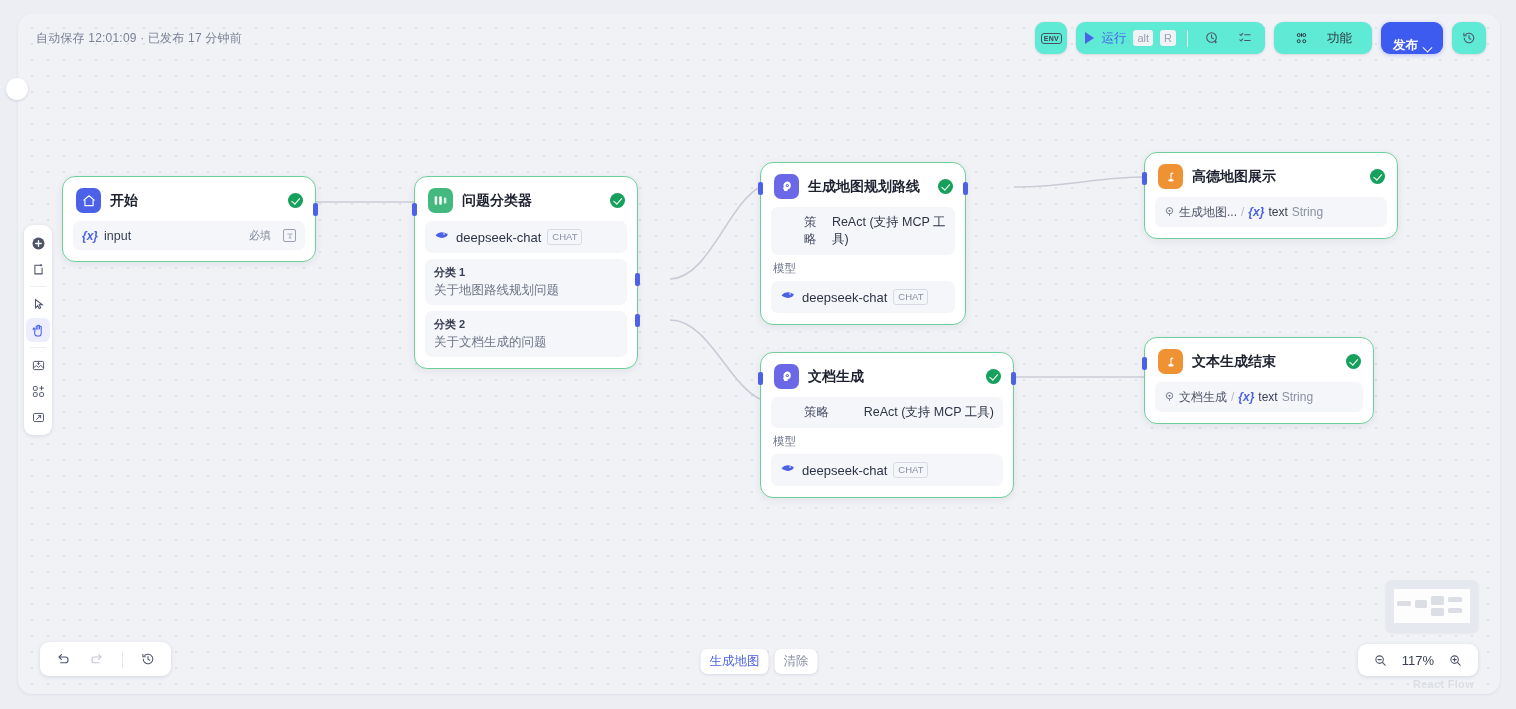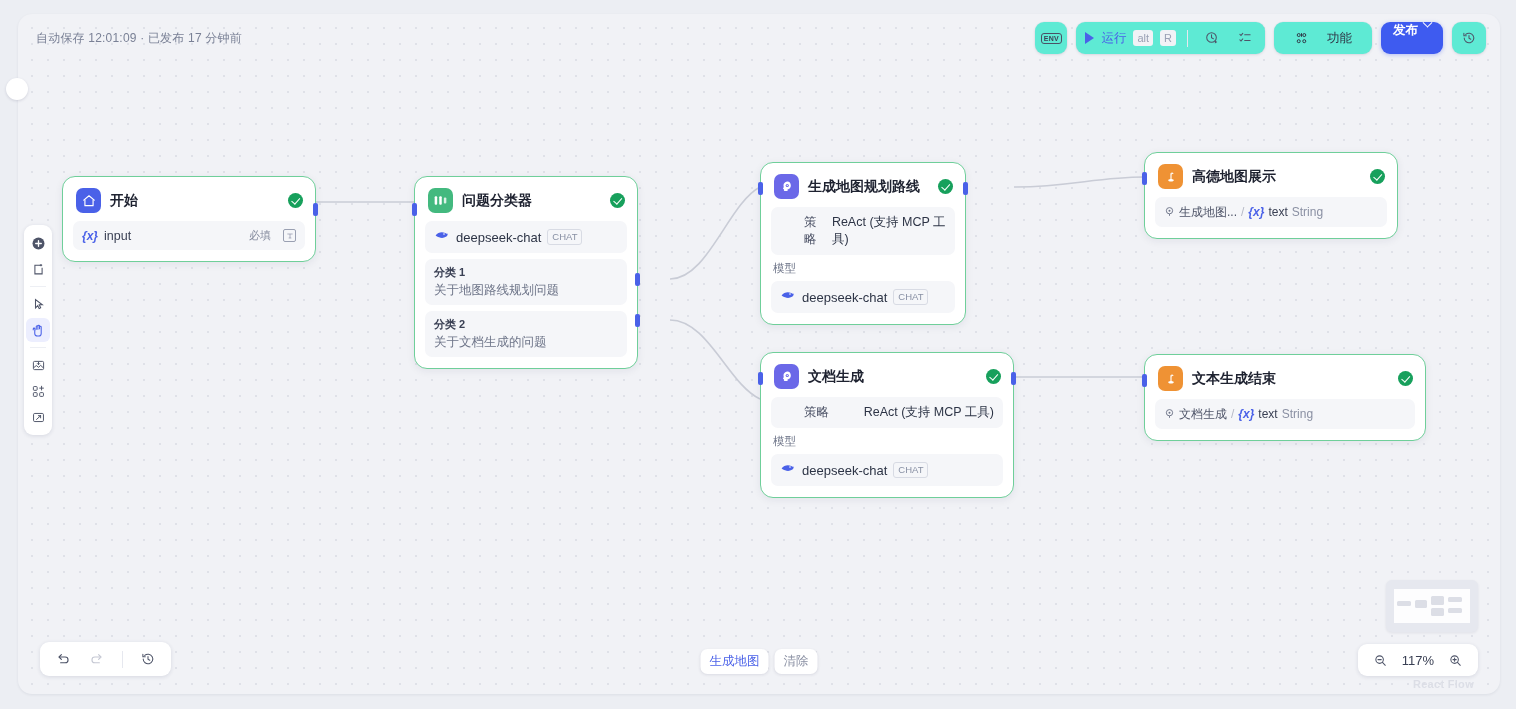--- a/index.html
+++ b/index.html
@@ -80,21 +80,21 @@
   .icon-btn {
     width: 26px; height: 26px;
     display: flex; align-items: center; justify-content: center;
     border-radius: 6px; cursor: pointer;
   }
   .tb-feat { padding: 0 20px; gap: 18px; }
   .tb-feat span.lbl { font-size: 12.5px; color: #2f3545; }
   .tb-pub {
     background: #3e5bf0; color: #fff;
     border-radius: 9px; height: 32px;
-    padding: 0 12px; display: flex; align-items: flex-start; gap: 6px;
+    padding: 0 12px; display: flex; align-items: flex-end; gap: 6px;
     font-size: 12.5px; font-weight: bold;
     box-shadow: 0 1px 4px rgba(62,91,240,.35);
     cursor: pointer;
   }
   .chev { width: 7px; height: 7px; border-right: 1.6px solid #fff; border-bottom: 1.6px solid #fff; transform: rotate(45deg) translate(-2px,-2px); }
   .tb-hist { width: 34px; justify-content: center; }
 
   
   #lefttools {
     position: absolute; left: 24px; top: 225px;
@@ -423,21 +423,21 @@
           <span class="outsrc">生成地图...</span>
           <span class="slash">/</span>
           <span class="vx">{x}</span>
           <span class="outtext">text</span>
           <span class="outtype">String</span>
         </div>
       </div>
       <span class="handle" style="left:-3px; top:19px;"></span>
     </div>
 
-    <div class="node" style="left:1126px; top:340px; width:282px;">
+    <div class="node" style="left:1126px; top:323px; width:230px;">
       <div class="node-head">
         <span class="nicon orange">
           <svg width="14" height="14" viewBox="0 0 20 20" fill="#fff">
               <path d="M9.2 4.5v8.2c-1.8.2-3.2.9-3.2 1.8 0 1 1.8 1.9 4 1.9s4-.9 4-1.9c0-.9-1.4-1.6-3.2-1.8V6.3l3.2-1.6-3.2-1.6v1.4z"></path>
             </svg>
         </span>
         <span class="ntitle">文本生成结束</span>
         <span class="ncheck"></span>
       </div>
       <div class="nbody">

